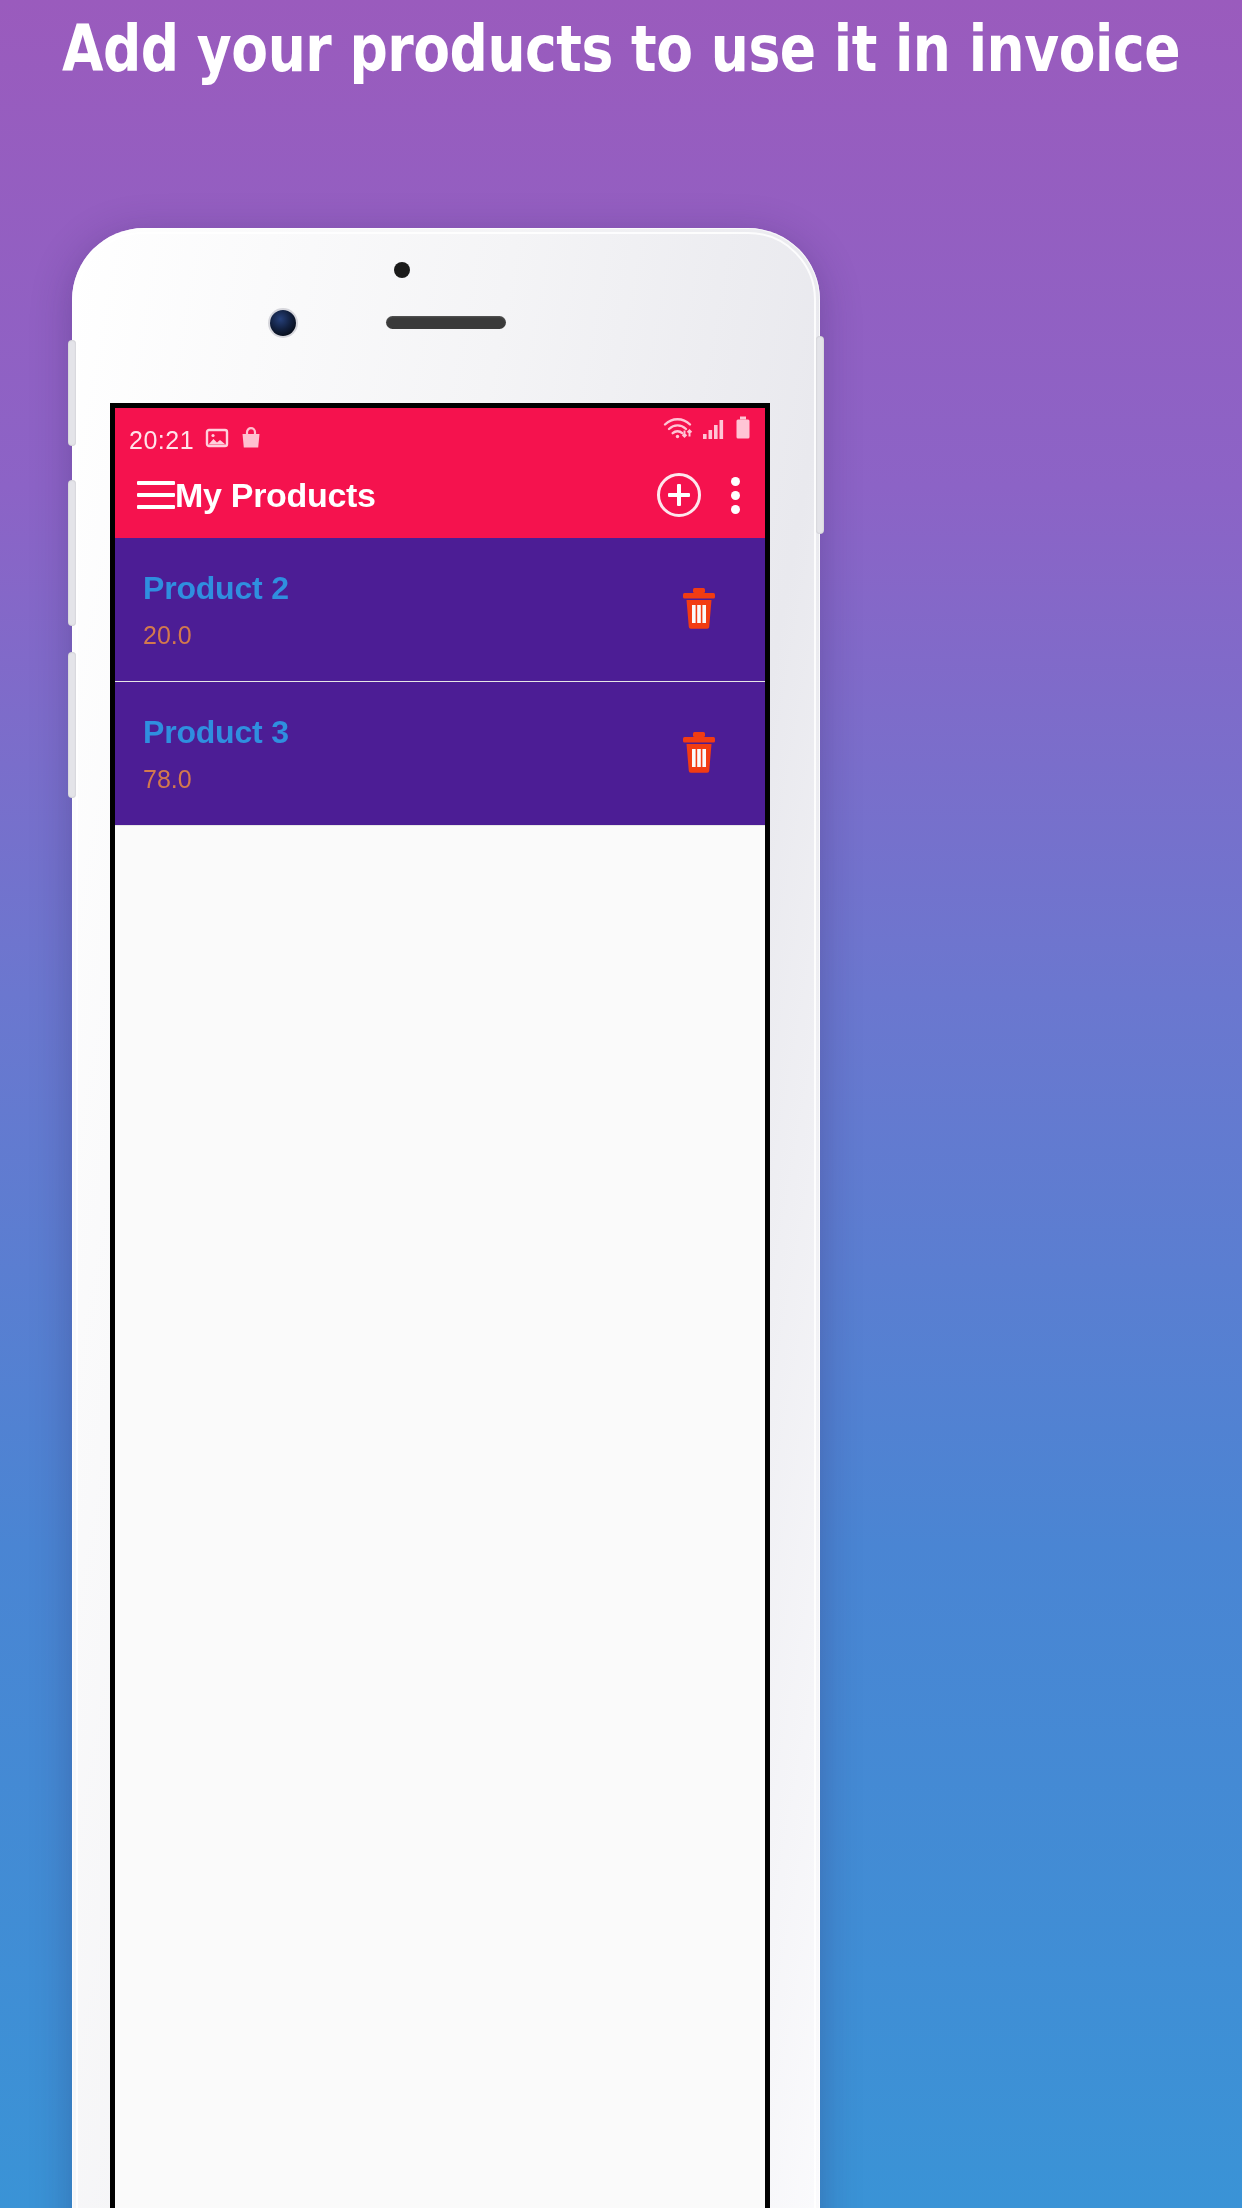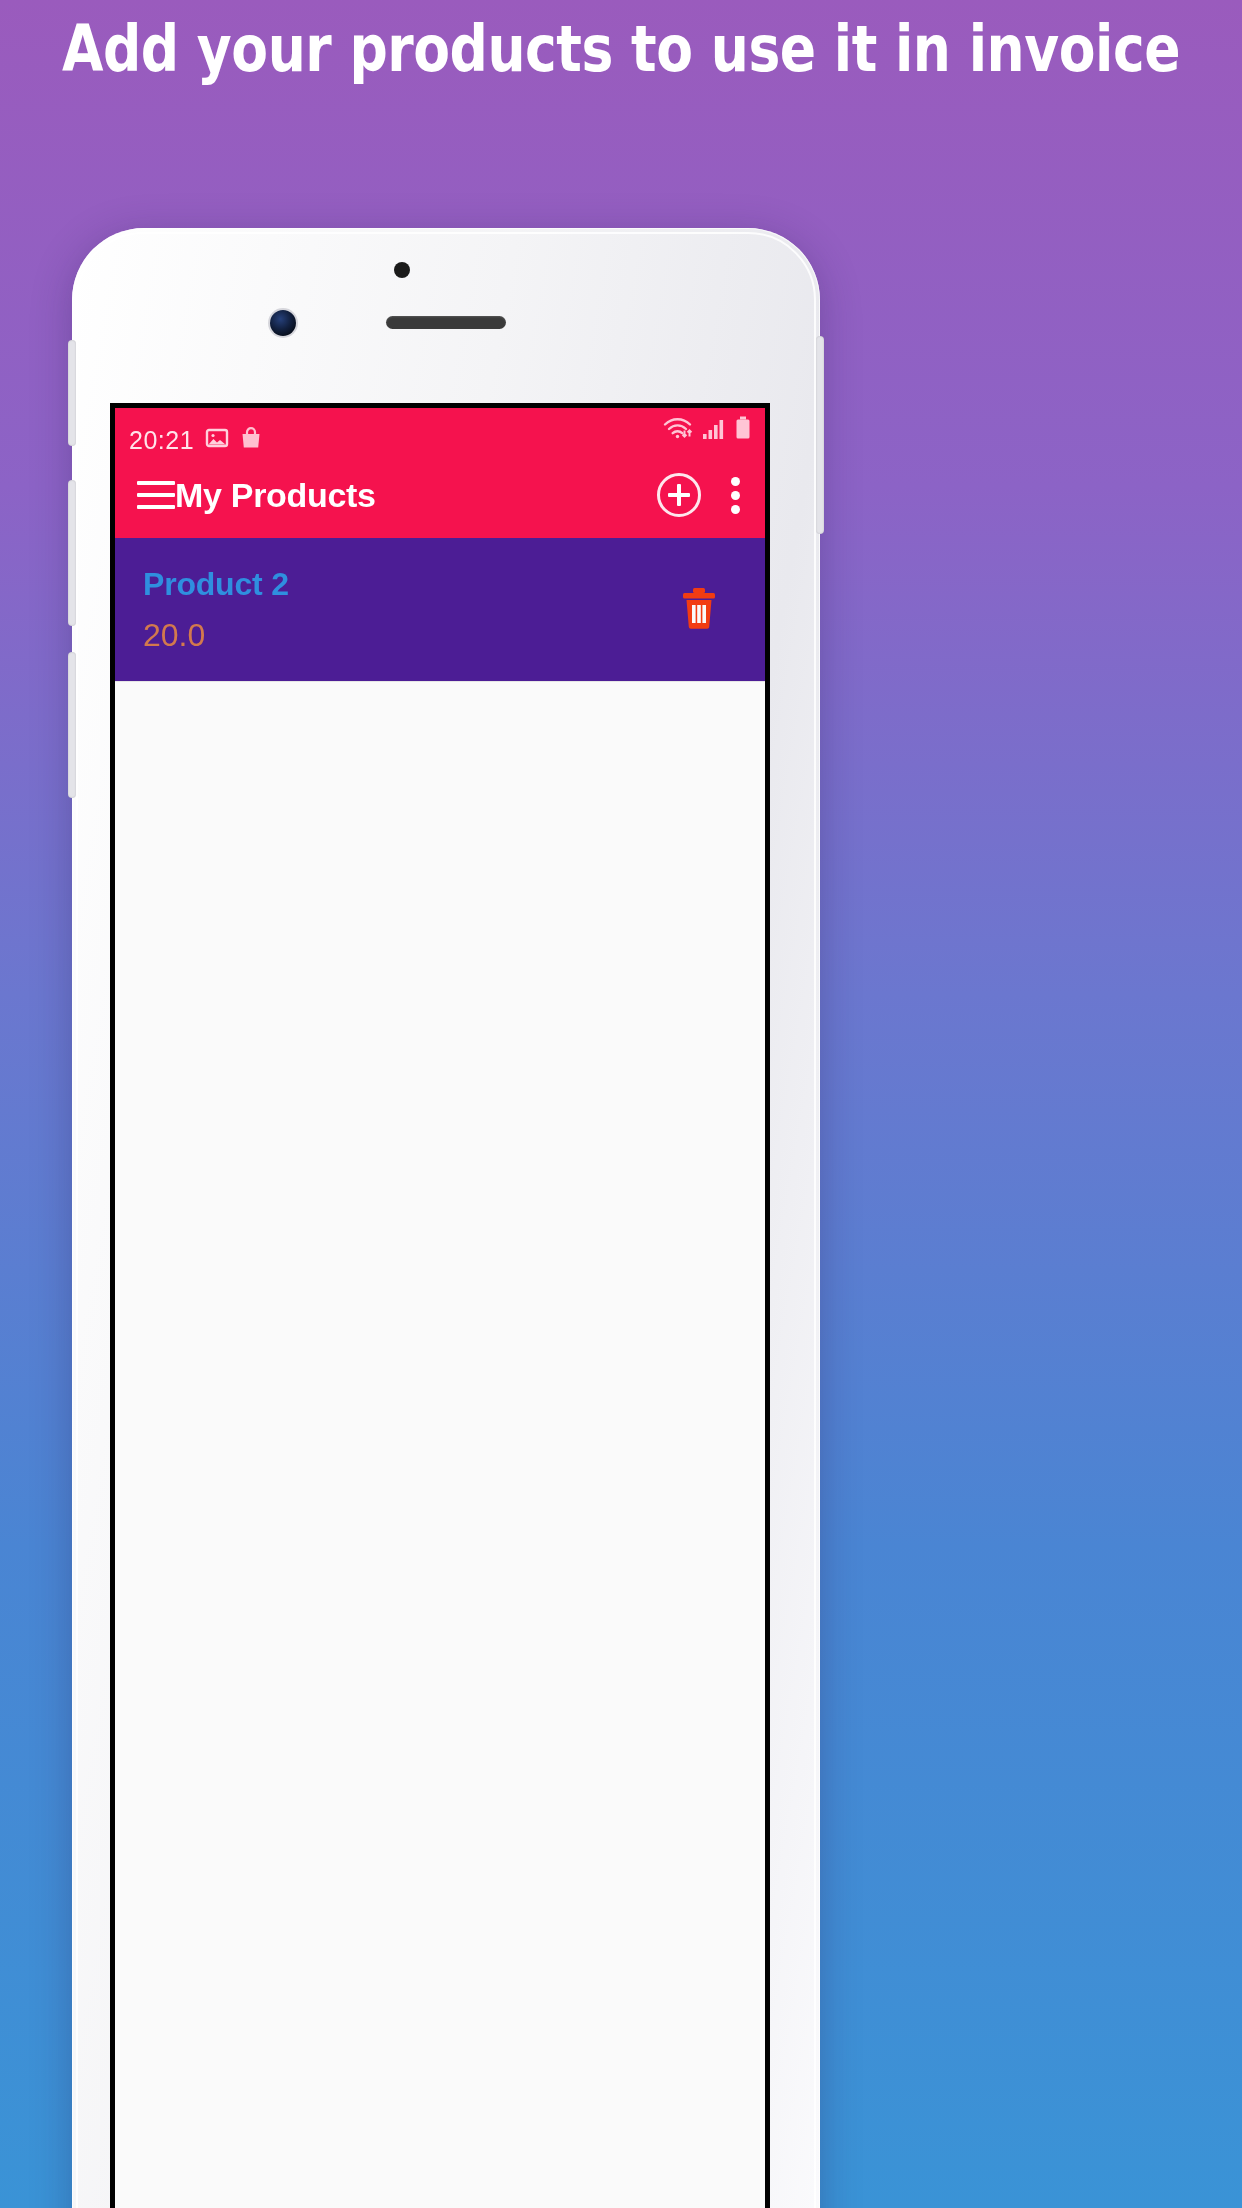--- a/index.html
+++ b/index.html
@@ -134,21 +134,21 @@
   .product-row {
     position: relative;
     display: flex; align-items: center;
     padding: 26px 24px 26px 28px;
     min-height: 144px;
     border-bottom: 1px solid #e6e6e6;
     background: #4c1d95;
   }
   .product-info { display: flex; flex-direction: column; gap: 14px; }
   .product-name { font-size: 32px; font-weight: 700; color: #2f8fdf; letter-spacing: -0.2px; }
-  .product-price { font-size: 32px; color: #d3794d; font-weight: 400; }
+  .product-price { font-size: 25px; color: #d3794d; font-weight: 400; }
   .delete-btn { margin-left: auto; margin-right: 22px; cursor: pointer; }
 
   #list-filler { background: #fafafa; flex: 1; }
 </style>
 </head>
 <body>
 
 <div id="headline">Add your products to use it in invoice</div>
 
 <div id="phone">
@@ -239,18 +239,34 @@
             <rect x="4" y="7" width="32" height="5.5" rx="1.5" fill="#f23c12"></rect>
             <path d="M7.5 14h25l-2.3 27a2 2 0 0 1-2 1.8H11.8a2 2 0 0 1-2-1.8z" fill="#f23c12"></path>
             <rect x="13" y="19" width="3.6" height="18" fill="#fafafa"></rect>
             <rect x="18.2" y="19" width="3.6" height="18" fill="#fafafa"></rect>
             <rect x="23.4" y="19" width="3.6" height="18" fill="#fafafa"></rect>
           </svg>
         </div>
       </div>
 
 
+      <div class="product-row">
+        <div class="product-info">
+          <div class="product-name">Product 3</div>
+          <div class="product-price">78.0</div>
+        </div>
+        <div class="delete-btn">
+          <svg width="40" height="44" viewBox="0 0 40 44">
+            <rect x="14" y="2" width="12" height="5" rx="1.5" fill="#f23c12"></rect>
+            <rect x="4" y="7" width="32" height="5.5" rx="1.5" fill="#f23c12"></rect>
+            <path d="M7.5 14h25l-2.3 27a2 2 0 0 1-2 1.8H11.8a2 2 0 0 1-2-1.8z" fill="#f23c12"></path>
+            <rect x="13" y="19" width="3.6" height="18" fill="#fafafa"></rect>
+            <rect x="18.2" y="19" width="3.6" height="18" fill="#fafafa"></rect>
+            <rect x="23.4" y="19" width="3.6" height="18" fill="#fafafa"></rect>
+          </svg>
+        </div>
+      </div>
 
       <div id="list-filler"></div>
     </div>
 
   </div>
 </div>
 
 </body></html>

